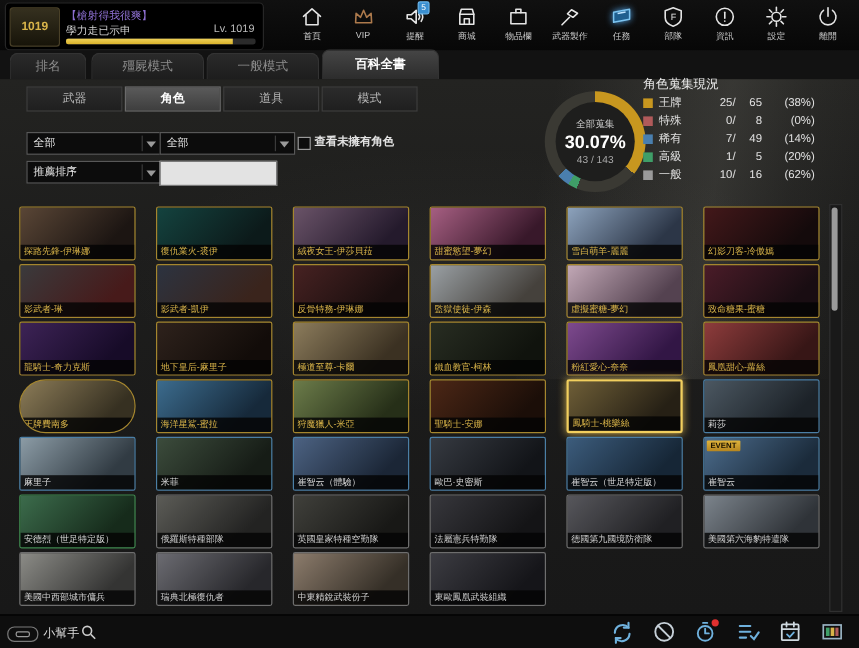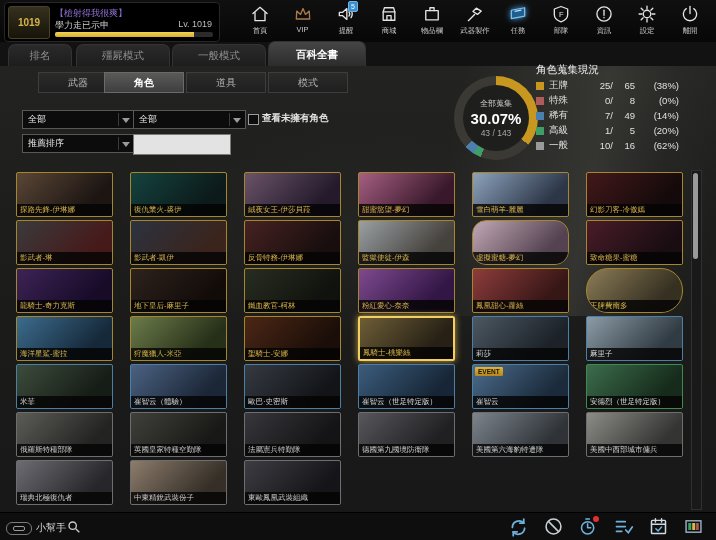--- a/index.html
+++ b/index.html
@@ -197,21 +197,21 @@
     <div class="tab" style="left: 76px; width: 92px;">殭屍模式</div>
     <div class="tab" style="left: 172px; width: 92px;">一般模式</div>
     <div class="tab active" style="left: 268px; width: 96px;">百科全書</div>
   </div>
 
 <div class="content">
   <div class="bg-city"></div>
   <div class="bg-mid"></div>
 
   <div id="subtabs">
-      <div class="subtab" style="left: 22px; margin-left: 16px;">武器</div>
+      <div class="subtab" style="left: 22px;">武器</div>
       <div class="subtab active" style="left: 104px;">角色</div>
       <div class="subtab" style="left: 186px;">道具</div>
       <div class="subtab" style="left: 268px;">模式</div>
     </div>
 
   <div class="dd" style="left:22px;top:44px;width:106px;">
     <span>全部</span>
     <span class="sep"></span><span class="arr"></span>
   </div>
   <div class="dd" style="left:133px;top:44px;width:106px;">
@@ -296,31 +296,34 @@
       </div>
       <div class="card g-gold" style="background: linear-gradient(135deg, rgb(44, 51, 64) 0%, rgb(58, 36, 28) 75%);">
         <div class="card-name">影武者-凱伊</div>
       </div>
       <div class="card g-gold" style="background: linear-gradient(135deg, rgb(71, 34, 34) 0%, rgb(25, 14, 14) 75%);">
         <div class="card-name">反骨特務-伊琳娜</div>
       </div>
       <div class="card g-gold" style="background: linear-gradient(135deg, rgb(154, 160, 164) 0%, rgb(69, 65, 60) 75%);">
         <div class="card-name">監獄使徒-伊森</div>
       </div>
-      <div class="card g-gold" style="background: linear-gradient(135deg, rgb(194, 168, 182) 0%, rgb(84, 66, 80) 75%); border-radius: 14px;">
+      <div class="card g-gold" style="background: linear-gradient(135deg, rgb(194, 168, 182) 0%, rgb(84, 66, 80) 75%);">
         <div class="card-name">虛擬蜜糖-夢幻</div>
       </div>
       <div class="card g-gold" style="background: linear-gradient(135deg, rgb(74, 28, 40) 0%, rgb(25, 13, 18) 75%);">
         <div class="card-name">致命糖果-蜜糖</div>
       </div>
       <div class="card g-gold" style="background: linear-gradient(135deg, rgb(61, 35, 86) 0%, rgb(23, 11, 40) 75%);">
         <div class="card-name">龍騎士-奇力克斯</div>
       </div>
       <div class="card g-gold" style="background: linear-gradient(135deg, rgb(46, 34, 28) 0%, rgb(18, 12, 9) 75%);">
         <div class="card-name">地下皇后-麻里子</div>
+      </div>
+      <div class="card g-gold" style="background: linear-gradient(135deg, rgb(140, 124, 92) 0%, rgb(59, 49, 34) 75%);">
+        <div class="card-name">極道至尊-卡爾</div>
       </div>
       <div class="card g-gold" style="background: linear-gradient(135deg, rgb(40, 45, 34) 0%, rgb(16, 19, 13) 75%);">
         <div class="card-name">鐵血教官-柯林</div>
       </div>
       <div class="card g-gold" style="background: linear-gradient(135deg, rgb(126, 74, 142) 0%, rgb(50, 22, 69) 75%);">
         <div class="card-name">粉紅愛心-奈奈</div>
       </div>
       <div class="card g-gold" style="background: linear-gradient(135deg, rgb(142, 60, 60) 0%, rgb(55, 22, 22) 75%);">
         <div class="card-name">鳳凰甜心-蘿絲</div>
       </div>

